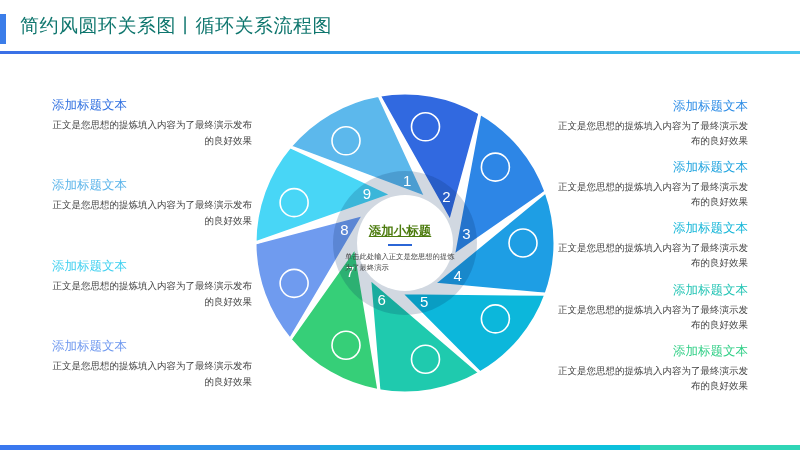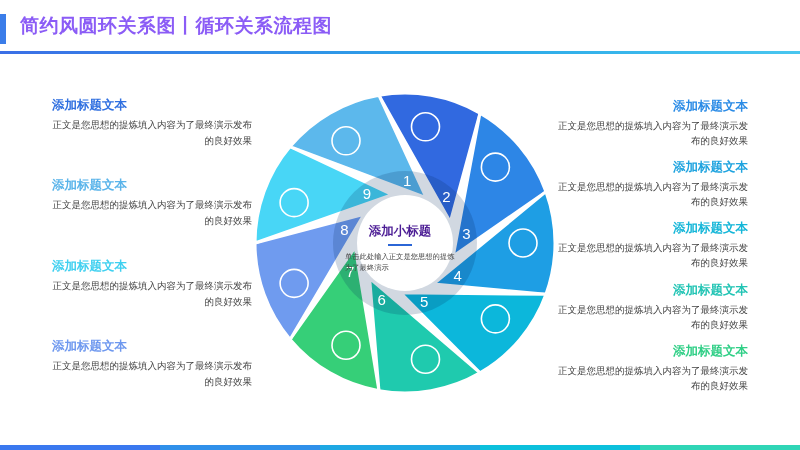--- a/index.html
+++ b/index.html
@@ -1,29 +1,29 @@
 <!DOCTYPE html>
 <html><head>
 <meta charset="utf-8">
 <style>
   html,body{margin:0;padding:0;}
   body{width:800px;height:450px;position:relative;overflow:hidden;background:#ffffff;font-family:"DejaVu Sans","Liberation Sans",sans-serif;}
   .title-bar{position:absolute;left:0;top:14px;width:6px;height:30px;background:#3b7de9;}
-  .title{position:absolute;left:20px;top:13px;font-size:19px;font-weight:bold;color:#8b5cf6;letter-spacing:0.5px;text-align:right;}
+  .title{position:absolute;left:20px;top:13px;font-size:19px;font-weight:normal;color:#0f766e;letter-spacing:0.5px;text-align:right;}
   .title-line{position:absolute;left:0;top:51px;width:800px;height:3px;background:linear-gradient(90deg,#3b6fe6,#2aa8e8 60%,#49c6ef);}
   .bottom-bar{position:absolute;left:0;bottom:0;width:800px;height:5px;display:flex;}
   .bottom-bar div{flex:1;height:100%;}
   .item{position:absolute;width:200px;}
-  .item h3{margin:0;font-size:12.5px;font-weight:bold;line-height:16px;}
+  .item h3{margin:0;font-size:12.5px;font-weight:normal;line-height:16px;}
   .item p{margin:4px 0 0 0;font-size:9.5px;line-height:16px;color:#444;text-align:right;}
   .left .item{left:52px;}
   .right .item{right:52px;text-align:right;width:190px;}
   .right .item p{line-height:15px;}
   .diagram{position:absolute;left:252px;top:88px;width:306px;height:310px;}
-  .center-title{position:absolute;left:350px;top:223px;width:100px;text-align:center;font-size:12.5px;color:#4c1d95;font-weight:bold;}
+  .center-title{position:absolute;left:350px;top:223px;width:100px;text-align:center;font-size:12.5px;color:#4d7c0f;font-weight:bold;text-decoration:underline;}
   .center-line{position:absolute;left:388px;top:244px;width:24px;height:2px;background:#2b66d6;}
   .center-text{position:absolute;left:345px;top:251px;width:110px;text-align:left;font-size:7.3px;line-height:11px;color:#444;}
 </style>
 </head>
 <body>
 
 <div class="title-bar"></div>
 <div class="title">简约风圆环关系图丨循环关系流程图</div>
 <div class="title-line"></div>
 

